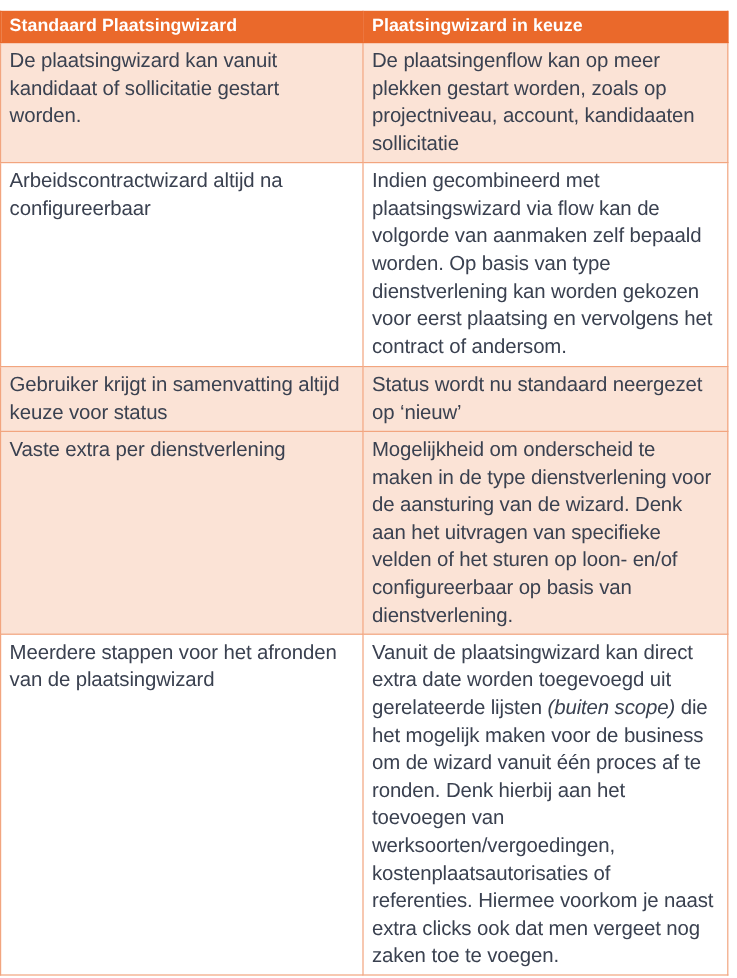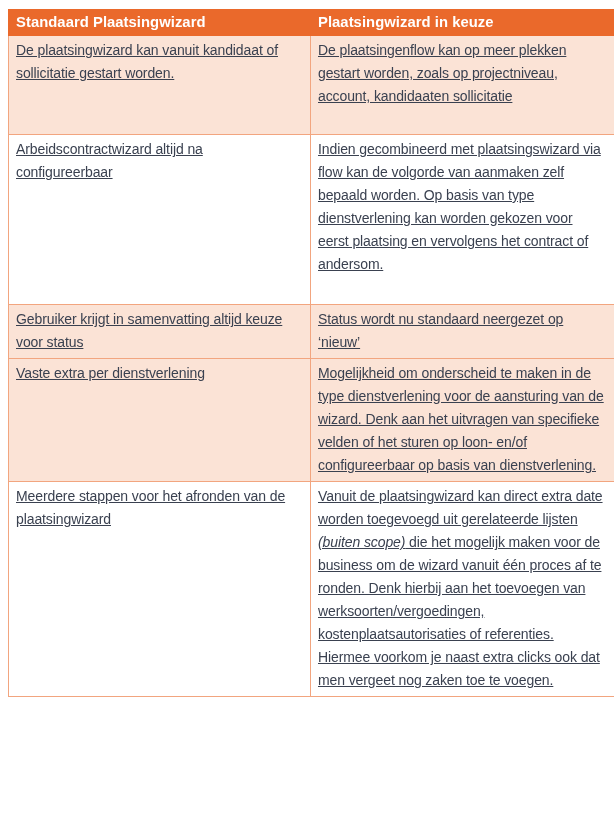--- a/index.html
+++ b/index.html
@@ -17,21 +17,21 @@
   }
   body {
     width: 614px;
     height: 815px;
     position: relative;
     overflow: hidden;
     font-family: "Liberation Sans", sans-serif;
   }
   .page {
     position: absolute;
-    left: 8px;
+    left: 0;
     top: 9px;
     width: 606px;
   }
   table.cmp {
     border-collapse: collapse;
     table-layout: fixed;
     width: 606px;
   }
   col.c1 { width: 302px; }
   col.c2 { width: 304px; }
@@ -47,26 +47,25 @@
     line-height: 20px;
     height: 20px;
     text-align: left;
     vertical-align: middle;
     padding: 2px 8px 3px 7px;
     letter-spacing: 0.05px;
   }
   td {
     vertical-align: top;
     padding: 3px 9px 4px 7px;
-    font-size: 14px;
+    font-size: 17px;
     line-height: 23px;
     color: var(--text-color);
     letter-spacing: -0.1px;
     background: var(--plain-bg);
-    text-decoration: underline;
   }
   tr.banded td { background: var(--banded-bg); }
   tbody tr:nth-child(1) td { height: 91px; }
   tbody tr:nth-child(2) td { height: 162px; }
   tbody tr:nth-child(3) td { height: 41px; }
   tbody tr:nth-child(4) td { height: 50px; }
   tbody tr:nth-child(5) td { height: 136px; }
   tbody tr:nth-child(6) td { height: 246px; padding-left: 8px; }
   .italic { font-style: italic; margin-top: 27px; }
 </style>

